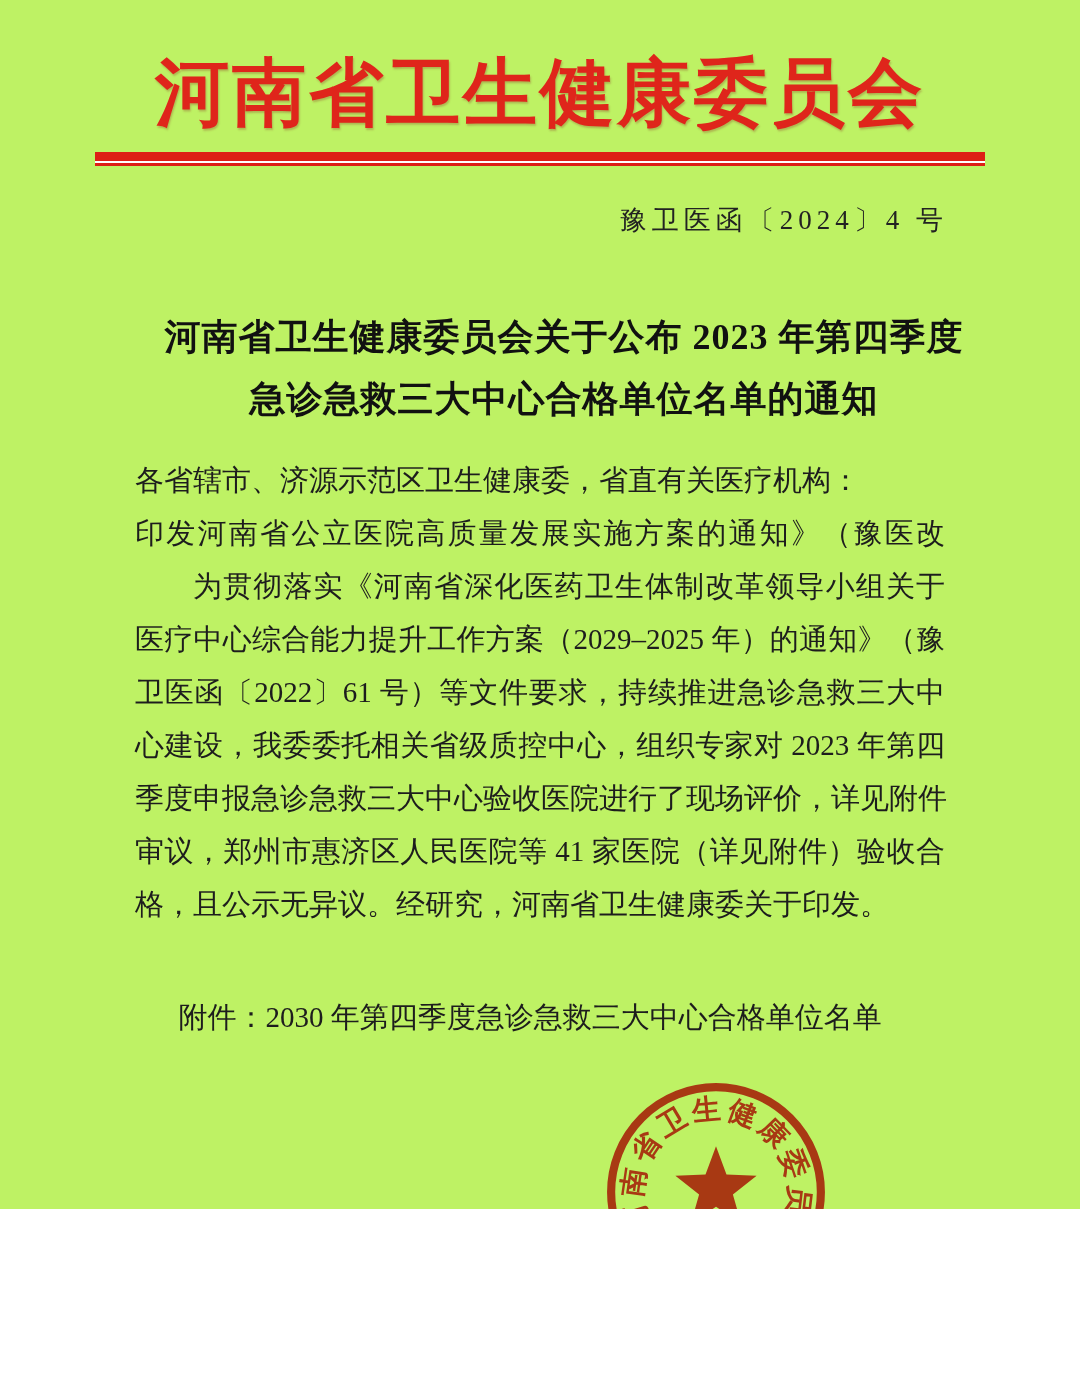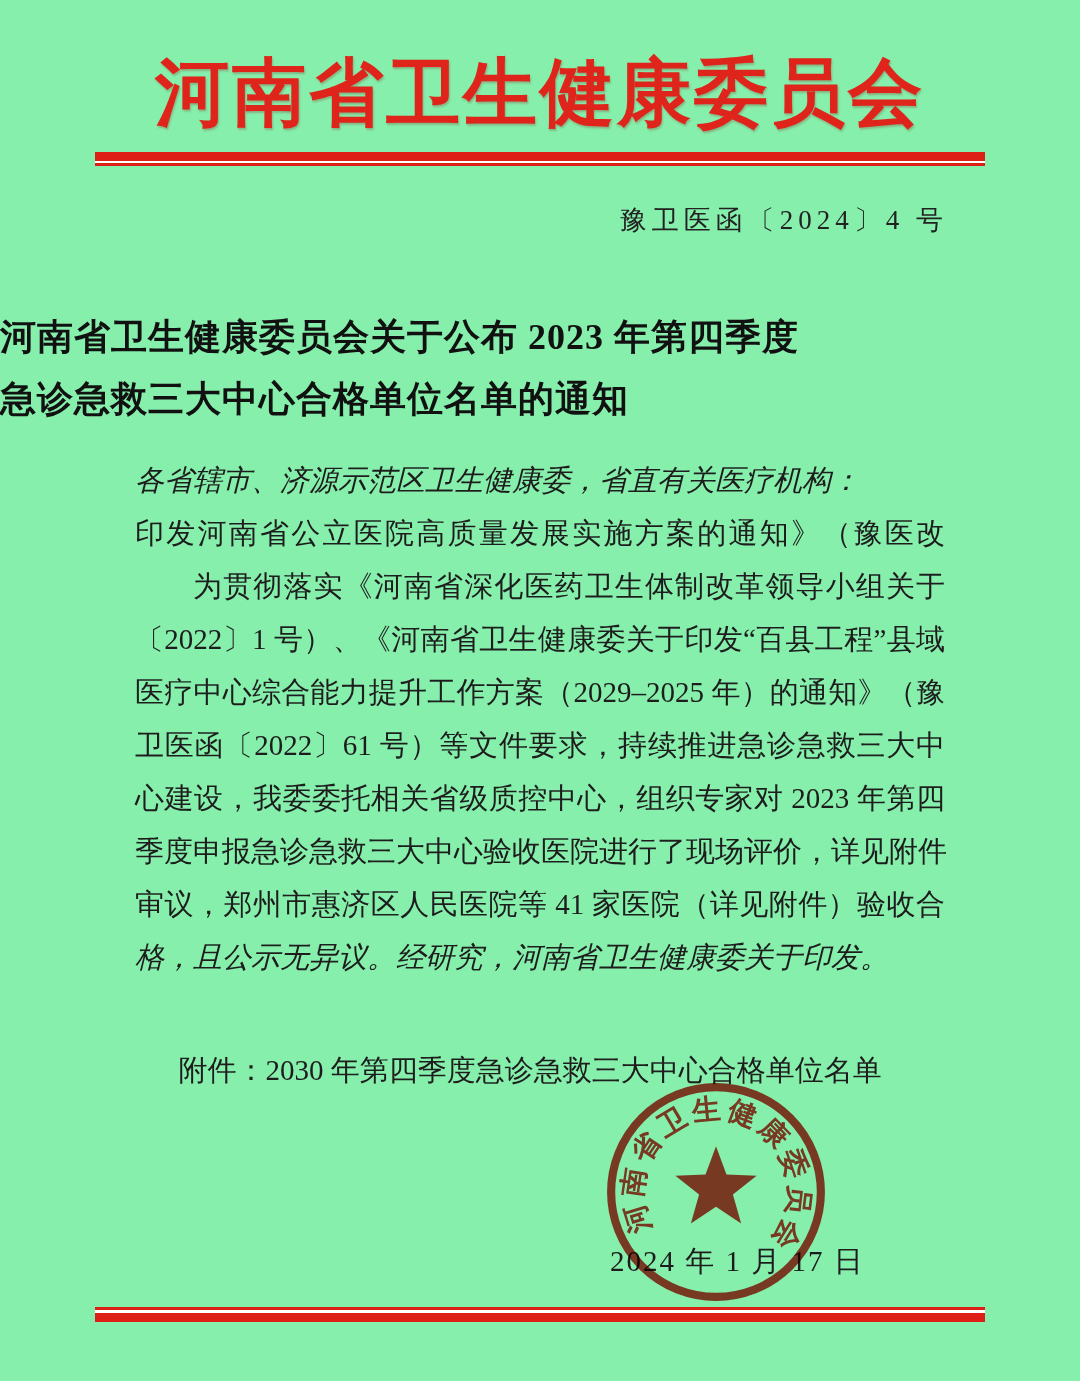--- a/index.html
+++ b/index.html
@@ -1,22 +1,22 @@
 <!DOCTYPE html>
 <html><head>
 <meta charset="utf-8">
 <style>
   * { margin: 0; padding: 0; box-sizing: border-box; }
   html, body { background: #ffffff; }
   .page {
     position: relative;
     width: 1080px;
-    height: 1381px;
+    height: 1209px;
     margin: 0 auto;
-    background: #86efac;
+    background: #bef264;
     overflow: hidden;
     font-family: "Liberation Serif", "DejaVu Serif", serif;
     color: #1d1d1d;
   }
   .agency {
     padding-top: 56px;
     text-align: center;
     font-size: 74px;
     line-height: 1;
     font-weight: 700;
@@ -47,42 +47,42 @@
   .doc-no {
     margin-top: 36px;
     text-align: right;
     padding-right: 132px;
     font-size: 27px;
     letter-spacing: 5px;
     color: #222222;
   }
   .notice-title {
     margin-top: 68px;
-    text-align: left;
+    text-align: center;
     font-size: 36px;
     font-weight: 700;
     line-height: 62px;
     letter-spacing: 1px;
     color: #111111;
+    padding-left: 48px;
   }
   .body-text {
     margin: 24px 135px 0 135px;
     font-size: 29px;
     line-height: 53px;
   }
   .bline {
     text-align: justify;
     text-align-last: justify;
     text-justify: inter-character;
     white-space: nowrap;
   }
   .bline.no-just {
     text-align: left;
     text-align-last: left;
-    font-style: italic;
   }
   .bline.indent { text-indent: 2em; }
   .attachment {
     margin: 60px 135px 0 135px;
     padding-left: 1.5em;
     font-size: 29px;
     line-height: 53px;
   }
   .issue-date {
     position: absolute;
@@ -125,21 +125,20 @@
   <div class="notice-title">
     <div>河南省卫生健康委员会关于公布 2023 年第四季度</div>
     <div>急诊急救三大中心合格单位名单的通知</div>
   </div>
 
   <div class="body-text">
 
   <div class="bline no-just">各省辖市、济源示范区卫生健康委，省直有关医疗机构：</div>
       <div class="bline">印发河南省公立医院高质量发展实施方案的通知》（豫医改</div>
       <div class="bline indent">为贯彻落实《河南省深化医药卫生体制改革领导小组关于</div>
-      <div class="bline">〔2022〕1 号）、《河南省卫生健康委关于印发“百县工程”县域</div>
       <div class="bline">医疗中心综合能力提升工作方案（2029–2025 年）的通知》（豫</div>
       <div class="bline">卫医函〔2022〕61 号）等文件要求，持续推进急诊急救三大中</div>
       <div class="bline">心建设，我委委托相关省级质控中心，组织专家对 2023 年第四</div>
       <div class="bline">季度申报急诊急救三大中心验收医院进行了现场评价，详见附件</div>
       <div class="bline">审议，郑州市惠济区人民医院等 41 家医院（详见附件）验收合</div>
       <div class="bline no-just">格，且公示无异议。经研究，河南省卫生健康委关于印发。</div>
     </div>
 
   <div class="attachment">附件：2030 年第四季度急诊急救三大中心合格单位名单</div>
 

